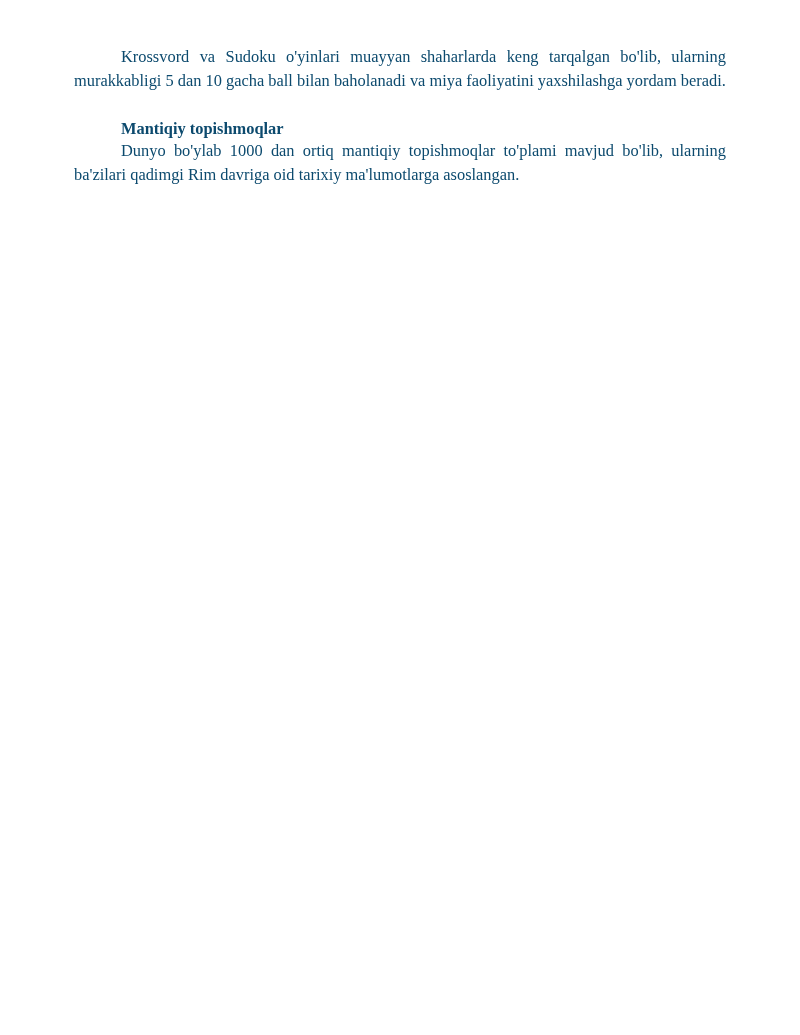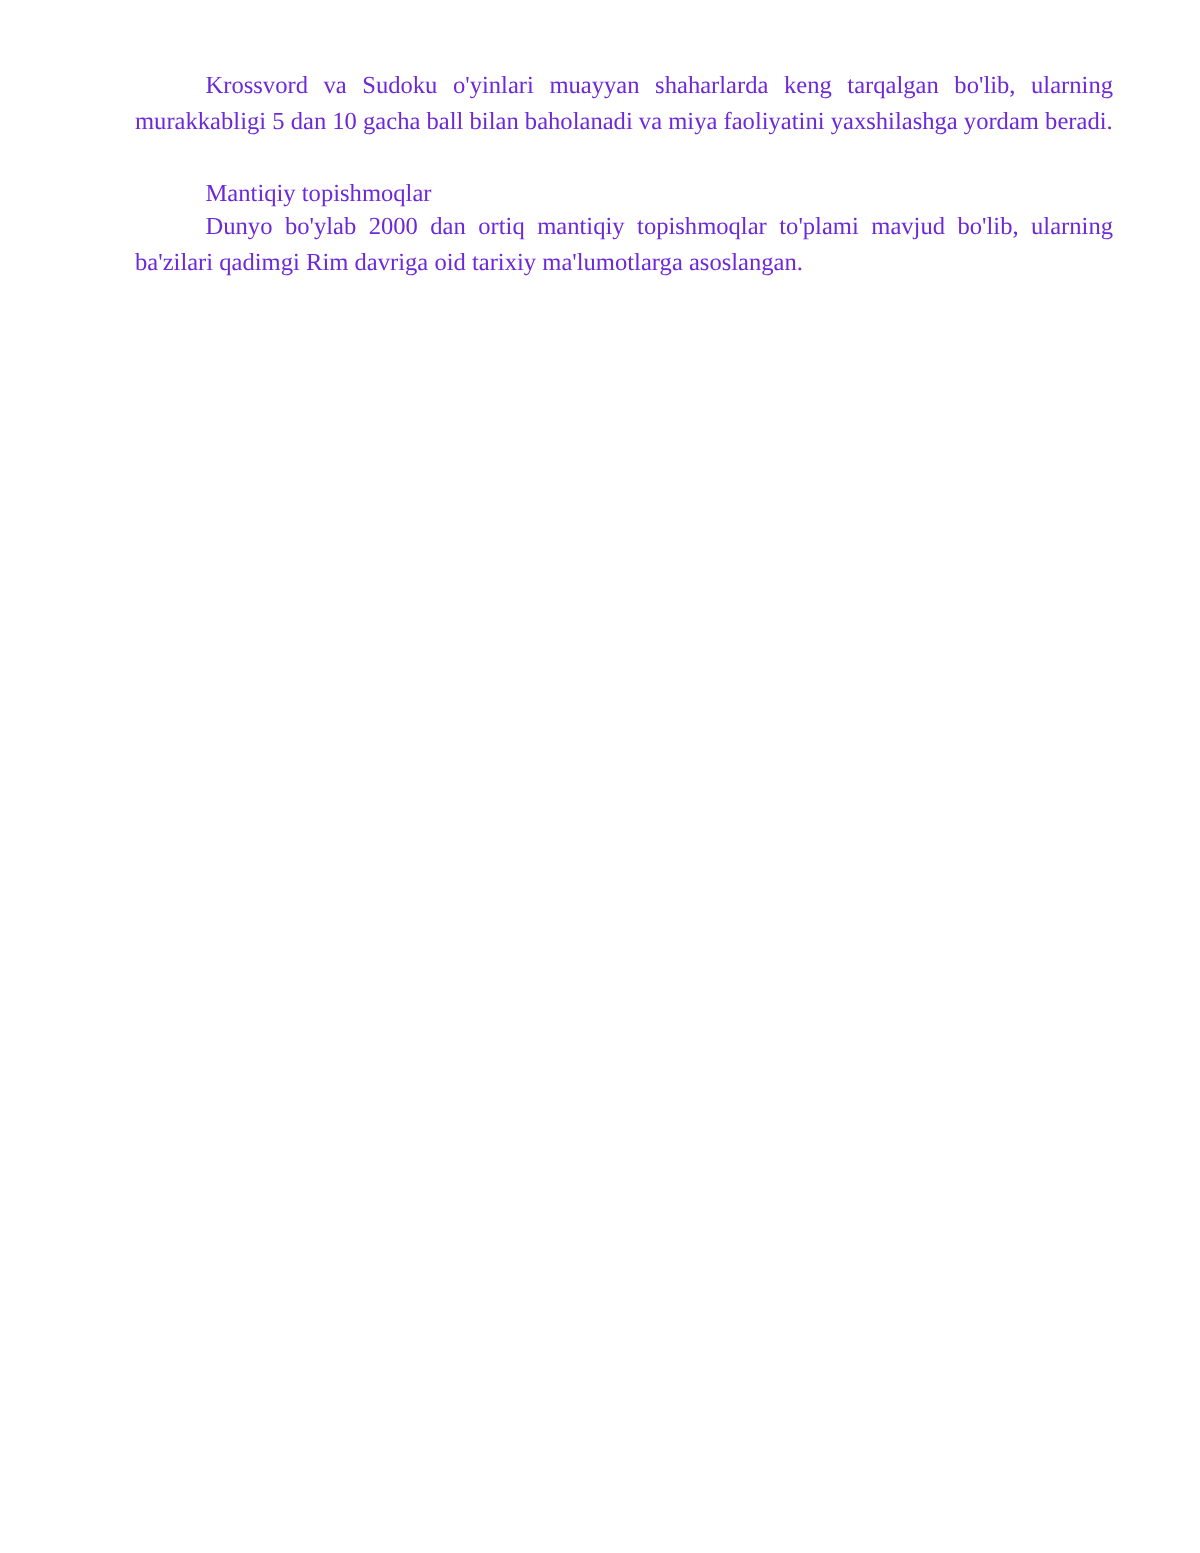--- a/index.html
+++ b/index.html
@@ -14,30 +14,29 @@
       overflow: hidden;
     }
     .page {
       position: absolute;
       left: 74px;
       top: 45px;
       width: 652px;
       font-family: "Liberation Serif", serif;
       font-size: 16.4px;
       line-height: 24px;
-      color: #6d28d9;
-      margin-left: 16px;
+      color: #0c4a6e;
     }
     .para {
       text-align: justify;
       text-indent: 47px;
       margin: 0 0 13px 0;
     }
     .heading {
-      font-weight: normal;
+      font-weight: bold;
       margin: 0;
       padding-left: 47px;
       line-height: 20px;
     }
     .para.after-heading {
       margin-top: 0;
       line-height: 24px;
     }
     .spacer-heading {
       height: 13px;
@@ -49,15 +48,15 @@
 <div class="page">
   <p class="para">Krossvord va Sudoku o'yinlari  muayyan shaharlarda  keng tarqalgan bo'lib, ularning murakkabligi 5 dan 10 gacha ball bilan baholanadi va  miya faoliyatini yaxshilashga yordam beradi.</p>
 
   <div class="spacer-heading"></div>
 
   <div>
     <p class="heading">Mantiqiy topishmoqlar</p>
 
 
 
-    <p class="para">Dunyo bo'ylab 2000 dan ortiq mantiqiy topishmoqlar to'plami mavjud bo'lib, ularning ba'zilari qadimgi Rim davriga oid tarixiy ma'lumotlarga asoslangan.</p>
+    <p class="para">Dunyo bo'ylab 1000 dan ortiq mantiqiy topishmoqlar to'plami mavjud bo'lib, ularning ba'zilari qadimgi Rim davriga oid tarixiy ma'lumotlarga asoslangan.</p>
   </div>
 </div>
 
 </body></html>

